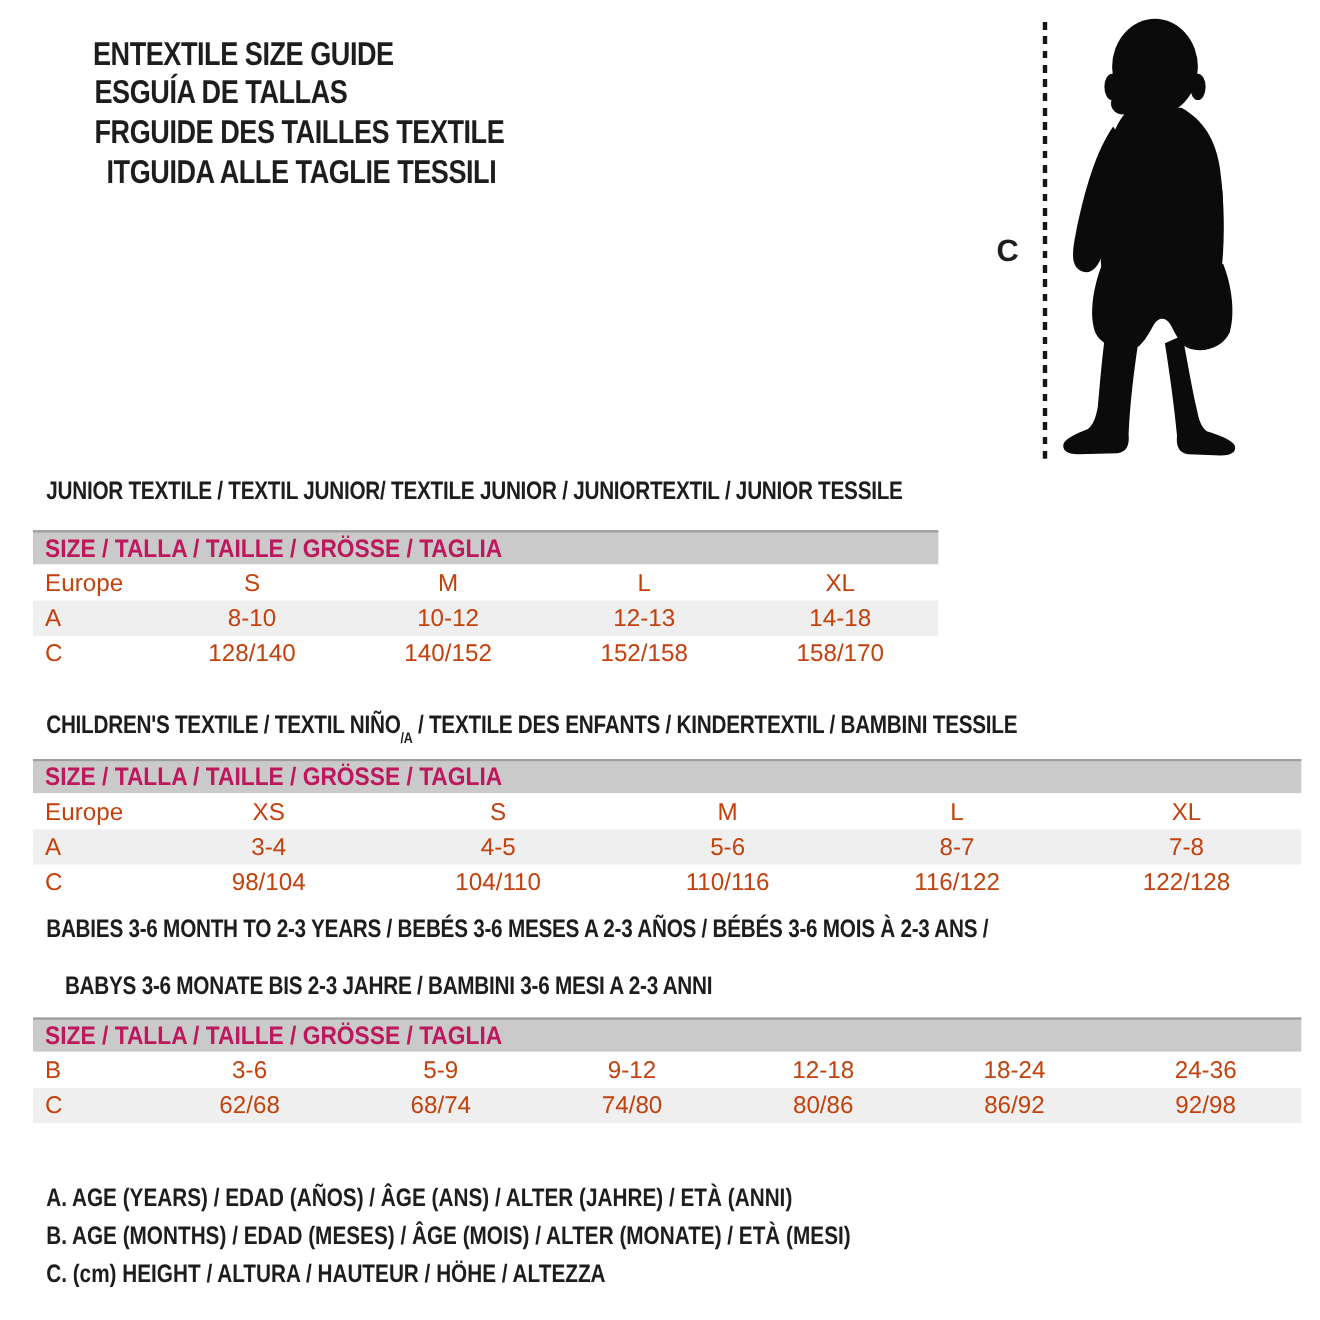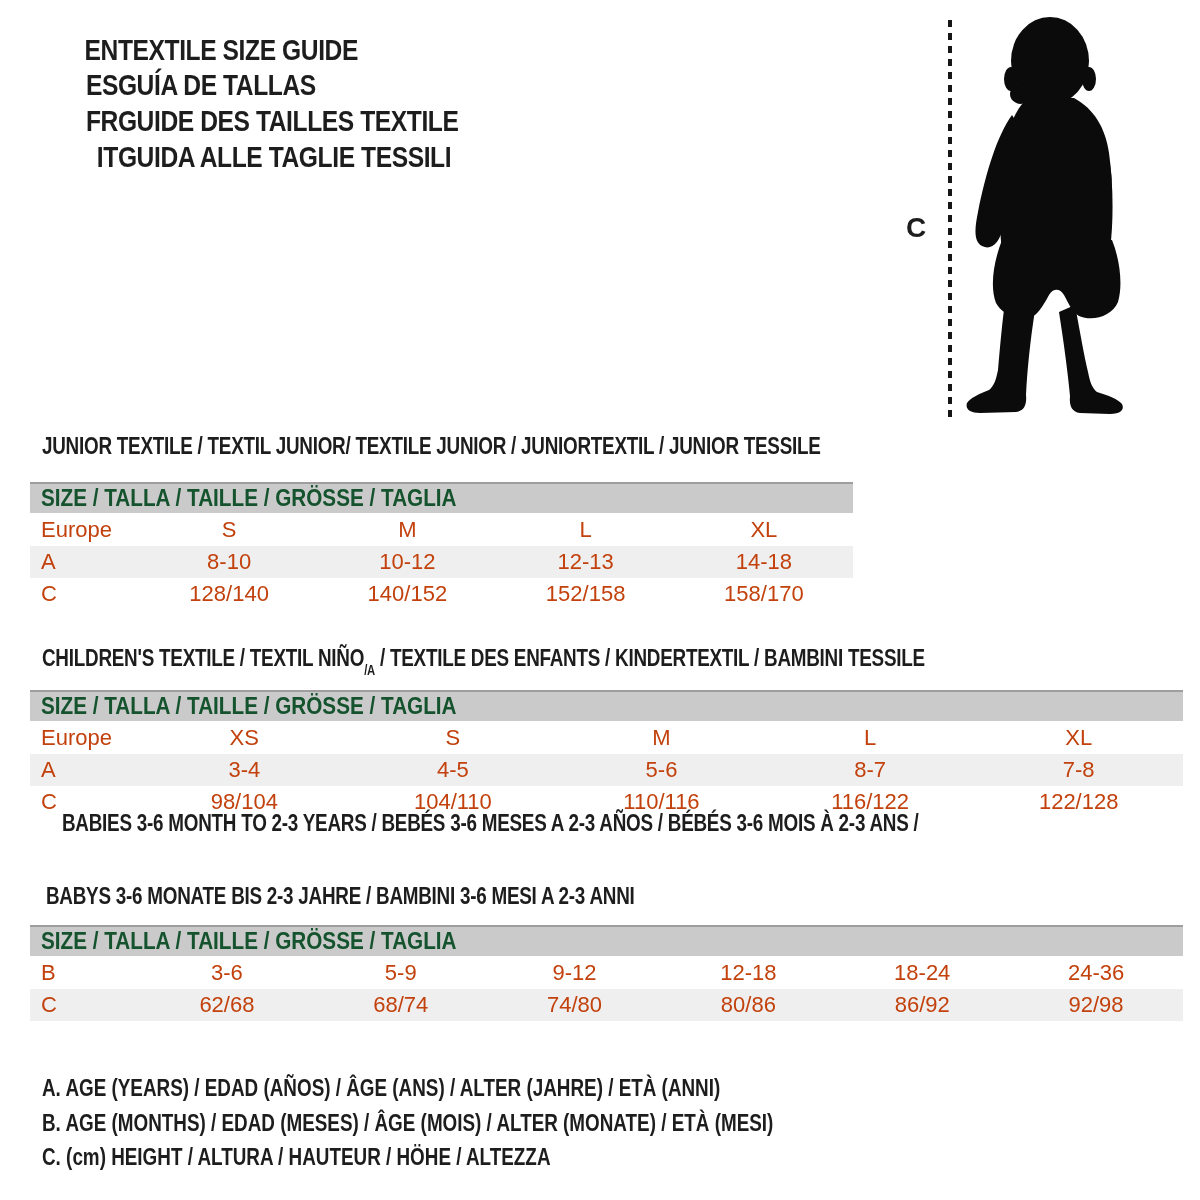--- a/index.html
+++ b/index.html
@@ -27,21 +27,21 @@
 
   
   .sec-title { font-weight:700; font-size:23px; letter-spacing:-0.3px; }
   .sec-title sub { font-size:0.6em; position:relative; bottom:-3px; }
 
   
   .size-table { left:30px; }
   .size-bar {
     height:31px; background:#cacaca; border-top:2px solid #9e9e9e; box-sizing:border-box;
     display:flex; align-items:center; padding-left:11px;
-    font-weight:700; font-size:23px; color:#14532d;
+    font-weight:700; font-size:23px; color:#be185d;
   }
   .trow { display:flex; align-items:center; font-size:22px; color:#c2410c; }
   .trow.head { height:33px; }
   .trow.body { height:32px; }
   .label-col { width:110px; flex:0 0 110px; padding-left:11px; box-sizing:border-box; text-align:left; }
   .col { flex:1 1 0; text-align:center; }
   .shaded { background:#efefef; }
 
   
   .footnote { left:42px; font-weight:700; font-size:23px; }
@@ -154,24 +154,24 @@
   <div class="trow body">
     <div class="label-col">C</div>
     <div class="col">98/104</div>
     <div class="col">104/110</div>
     <div class="col">110/116</div>
     <div class="col">116/122</div>
     <div class="col">122/128</div>
   </div>
 </div>
 
-<div class="abs sec-title" style="left:42px; top:810px;margin-left:20px;">
+<div class="abs sec-title" style="left:42px; top:831px;">
   <span class="cond">BABIES 3-6 MONTH TO 2-3 YEARS / BEBÉS 3-6 MESES A 2-3 AÑOS / BÉBÉS 3-6 MOIS À 2-3 ANS /</span>
 </div>
-<div class="abs sec-title" style="left:46px; top:883px;">
+<div class="abs sec-title" style="left:59px; top:883px;">
   <span class="cond">BABYS 3-6 MONATE BIS 2-3 JAHRE / BAMBINI 3-6 MESI A 2-3 ANNI</span>
 </div>
 <div class="abs size-table" style="top:925px; width:1153px;">
   <div class="size-bar">
     <span class="cond90">SIZE / TALLA / TAILLE / GRÖSSE / TAGLIA</span>
   </div>
   <div class="trow head">
     <div class="label-col">B</div>
     <div class="col">3-6</div>
     <div class="col">5-9</div>

